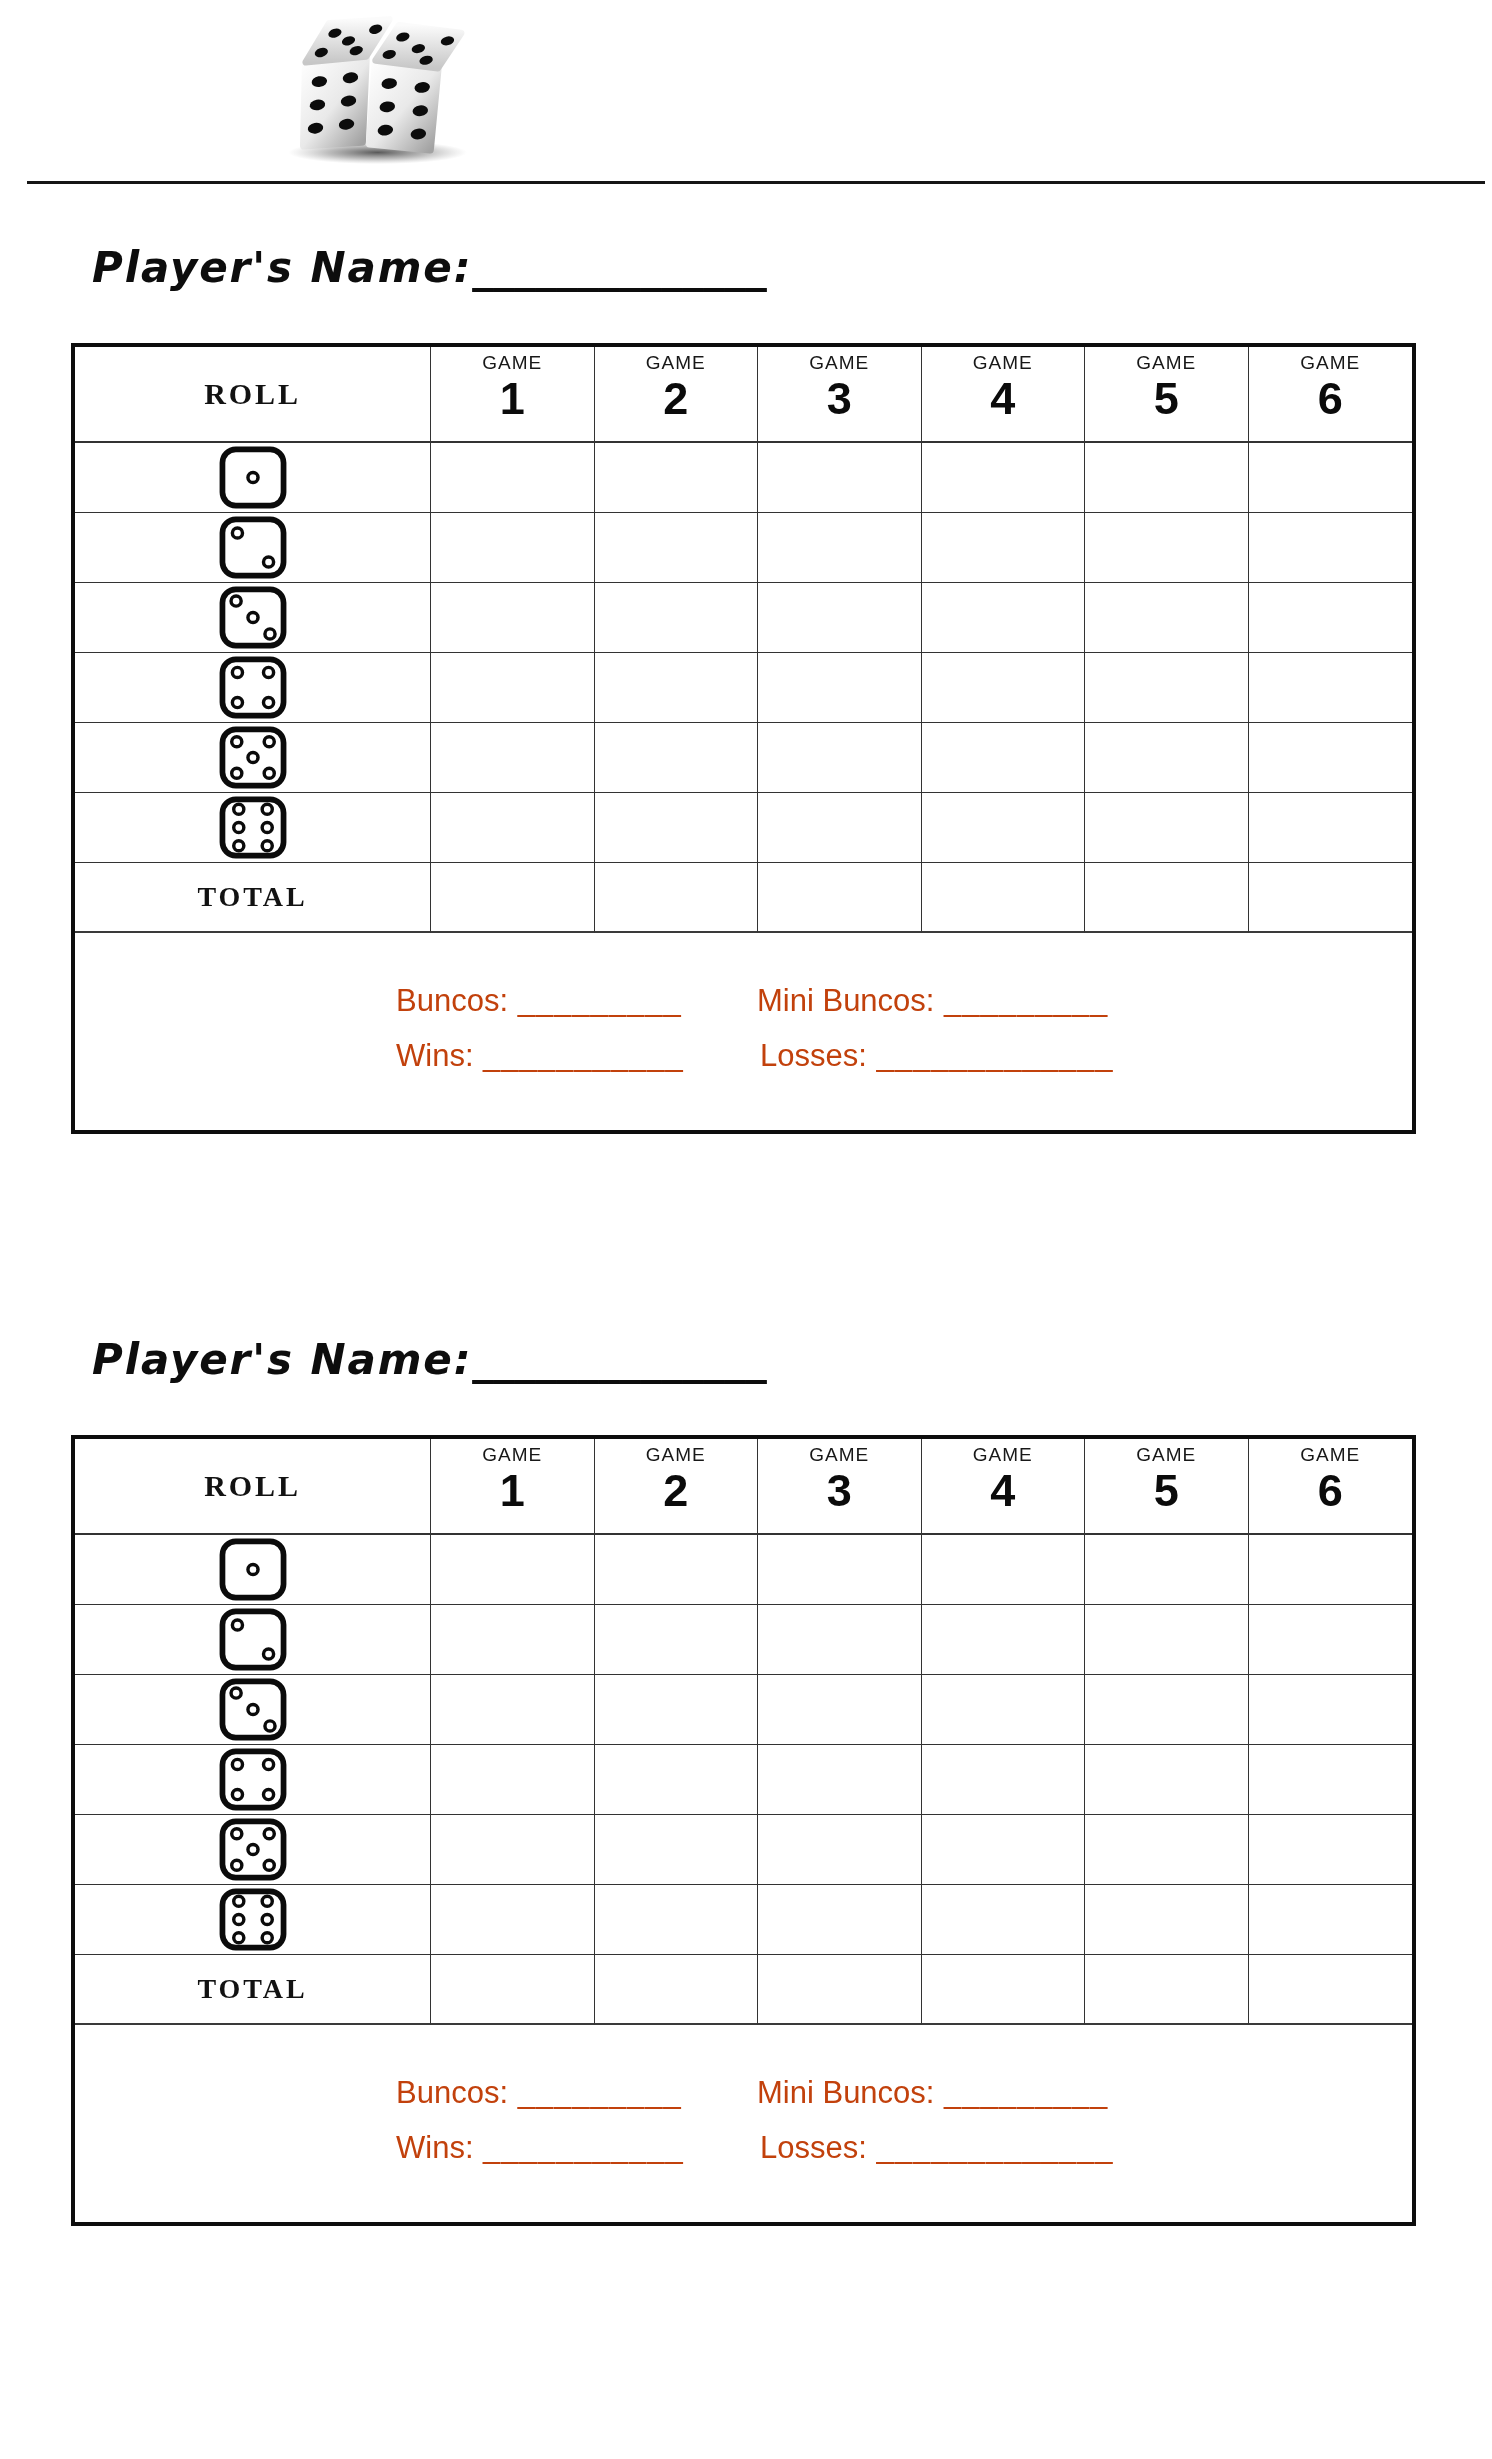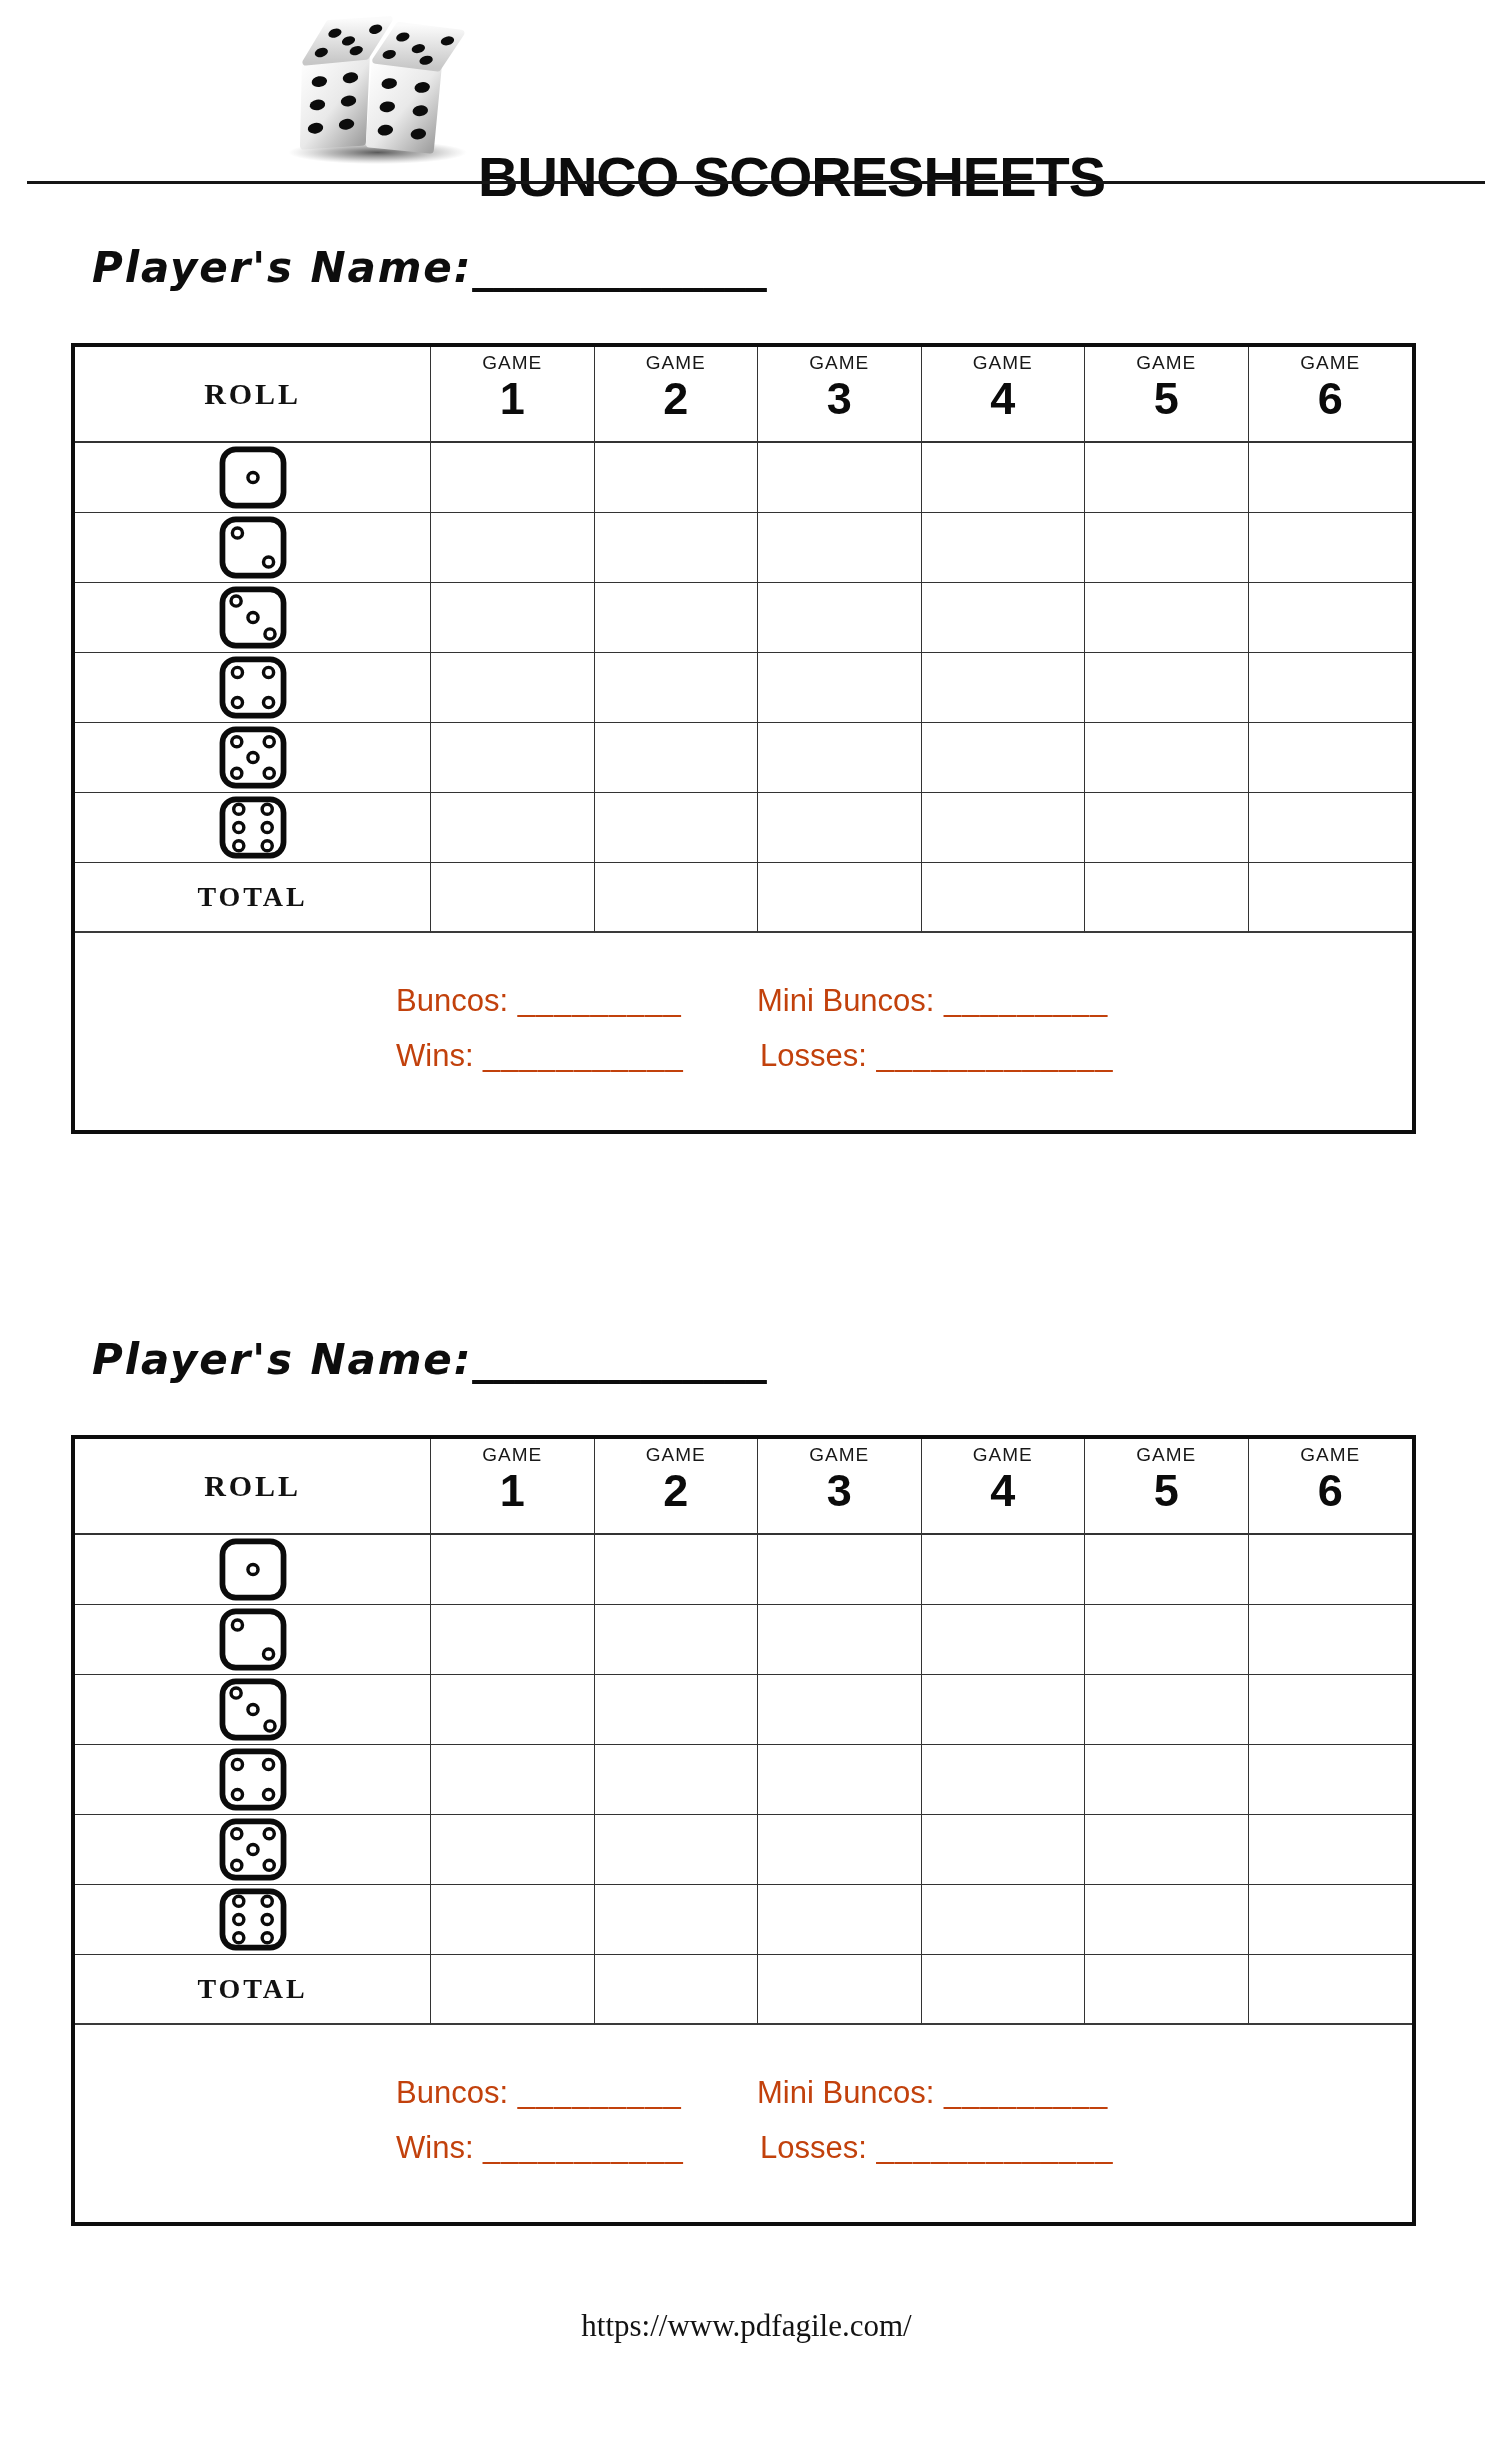--- a/index.html
+++ b/index.html
@@ -100,21 +100,20 @@
         <ellipse cx="112" cy="82" rx="8" ry="5.5" transform="rotate(-8 112 82)"></ellipse>
         <ellipse cx="110" cy="106" rx="8" ry="5.5" transform="rotate(-8 110 106)"></ellipse>
         <ellipse cx="108" cy="130" rx="8" ry="5.5" transform="rotate(-8 108 130)"></ellipse>
         <ellipse cx="146" cy="86" rx="8" ry="5.5" transform="rotate(-8 146 86)"></ellipse>
         <ellipse cx="144" cy="110" rx="8" ry="5.5" transform="rotate(-8 144 110)"></ellipse>
         <ellipse cx="142" cy="134" rx="8" ry="5.5" transform="rotate(-8 142 134)"></ellipse>
       </g>
     </g>
   </svg>
 
-  <h1 class="title">BUNCO SCORESHEETS</h1>
   <div class="header-rule"></div>
 
   <section class="sheet s1">
     <div class="pname"><span>Player's Name:</span><span class="nblank">______________</span></div>
 
     <div class="score-table">
       <div class="trow thead">
         <div class="cell roll-head">ROLL</div>
         <div class="cell gh">
             <div class="g">GAME</div>
@@ -405,16 +404,15 @@
 
       <div class="tfoot">
         <div class="fitem f1" style="left:321px"><span>Buncos:</span><span class="blank"> _________</span></div>
         <div class="fitem f1" style="left:682px"><span>Mini Buncos:</span><span class="blank"> _________</span></div>
         <div class="fitem f2" style="left:321px"><span>Wins:</span><span class="blank"> ___________</span></div>
         <div class="fitem f2" style="left:685px"><span>Losses:</span><span class="blank"> _____________</span></div>
       </div>
     </div>
   </section>
 
-  <div class="url">https://www.pdfagile.com/</div>
 
 </div>
 
 
 </body></html>

